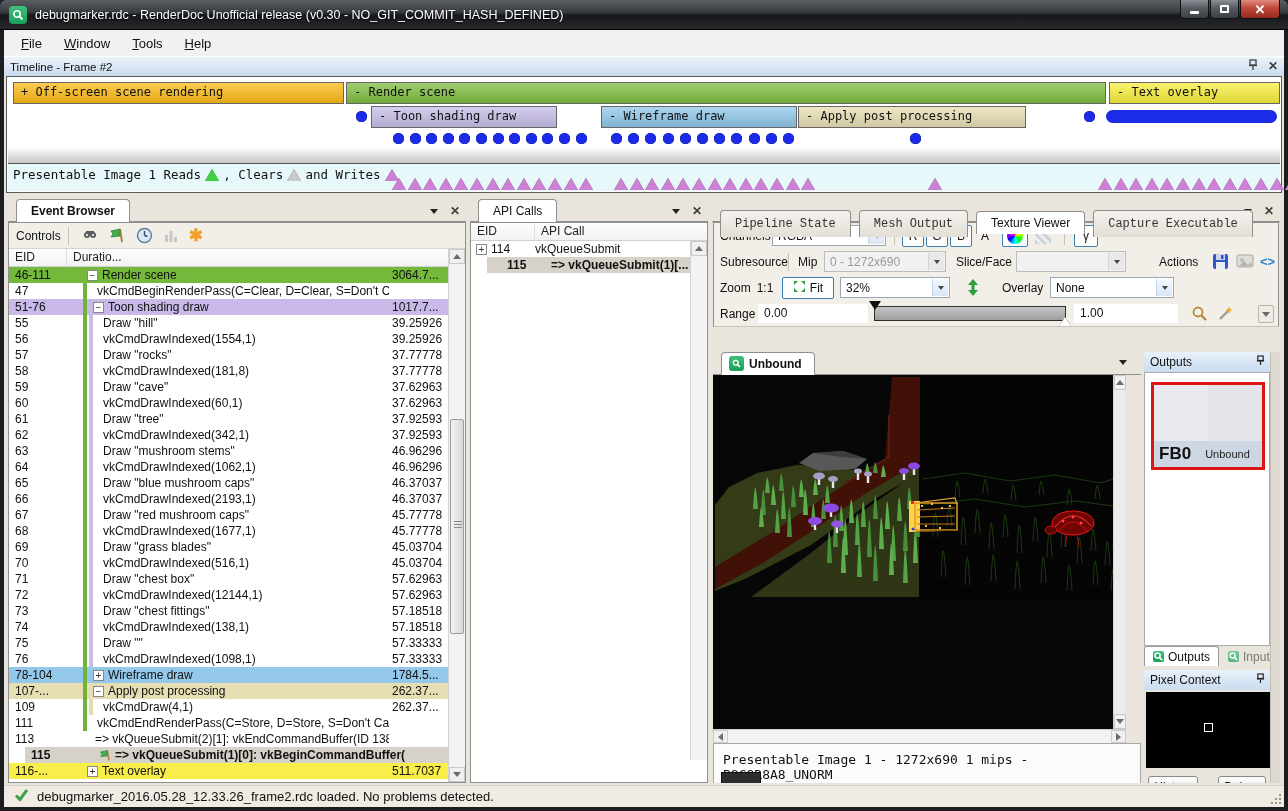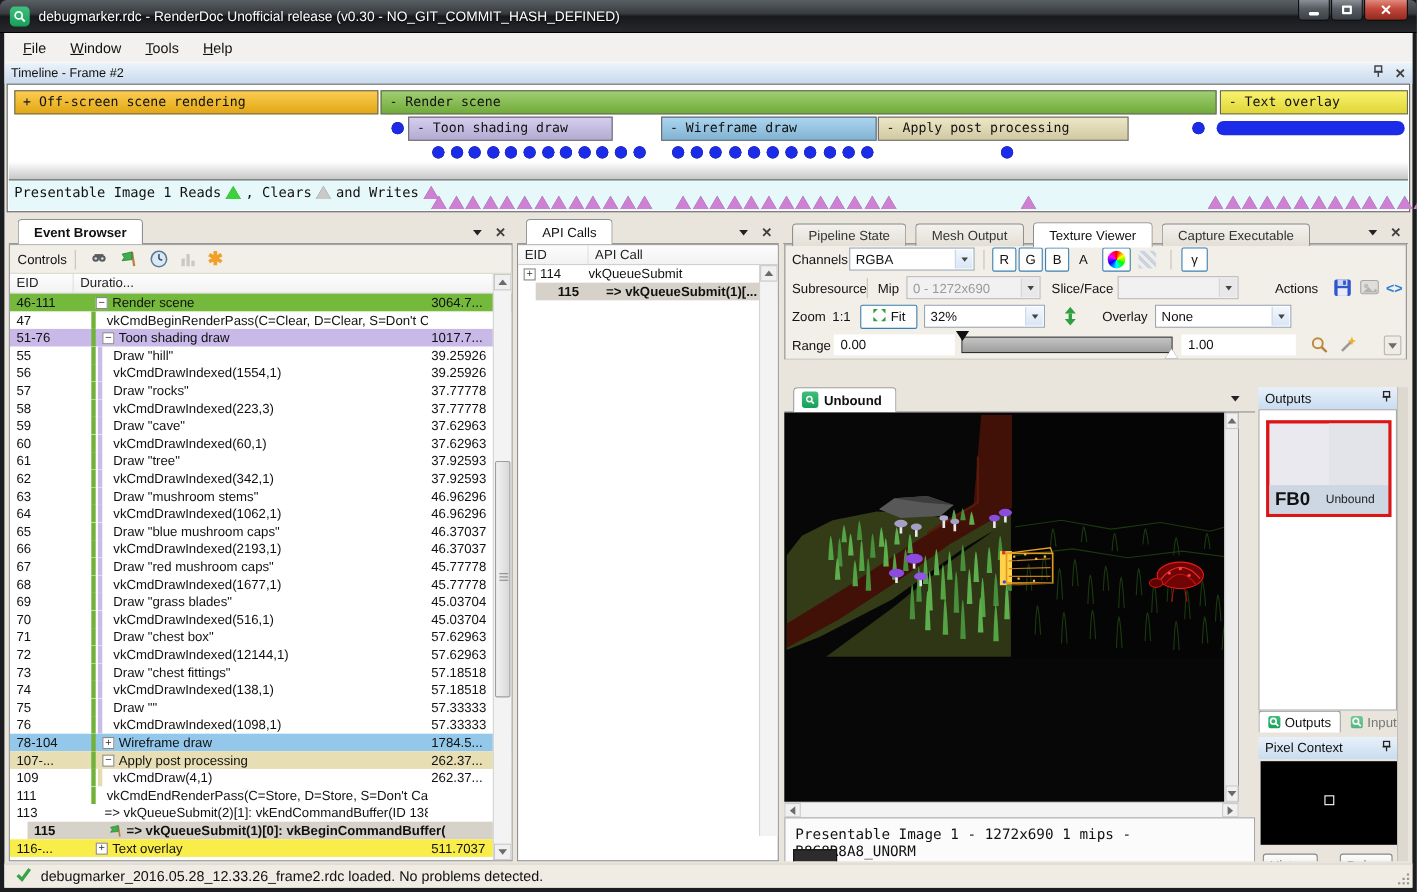--- a/index.html
+++ b/index.html
@@ -45,21 +45,21 @@
     filter:drop-shadow(0 0 .6px #555); }
   .legend-line .tri { margin:0 4px 1px 4px; }
   .tri-row .tri { position:absolute; bottom:1px; }
 
   
   .panel { position:absolute; }
   .tabbar { position:relative; height:24px; }
   .tabbar .edge { position:absolute; left:0; right:0; bottom:0; height:1px; background:#8f8f8f; }
   .tab { position:relative; display:inline-flex; align-items:center; height:23px; margin-top:1px; padding:0 14px;
     border:1px solid #8f8f8f; border-bottom:none; border-radius:4px 4px 0 0; background:#fff; font-size:12px; margin-left:8px; z-index:2; }
-  .tab.inactive { background:linear-gradient(#f4f2ee,#e3dfd6); height:21px; margin-top:5px; color:#333; z-index:1; }
+  .tab.inactive { background:linear-gradient(#f4f2ee,#e3dfd6); height:27px; margin-top:12px; color:#333; z-index:1;font-family:Liberation Mono, monospace; }
   .tab.bold { font-weight:bold; }
   .tab-icons { position:absolute; right:6px; top:6px; display:flex; gap:12px; align-items:center; }
   .dd-arrow { width:0; height:0; border-left:4px solid transparent; border-right:4px solid transparent; border-top:5px solid #222; }
   .panel-content { position:absolute; left:0; right:0; top:24px; bottom:0; border:1px solid #8f8f8f; background:#fff; overflow:hidden; }
 
   
   .eb-toolbar { height:26px; background:#f2efe8; border-bottom:1px solid #d9d5cc; display:flex; align-items:center; font-size:12px; padding-left:7px; }
   .eb-toolbar .sep { width:1px; height:18px; background:#c6c2b8; margin:0 7px; }
   .tool-ico { margin:0 5px; display:flex; }
   .grid-header { height:18px; display:flex; background:linear-gradient(#fdfdfd,#f2f2f2); border-bottom:1px solid #d0d0d0; font-size:12px; color:#222; }
@@ -398,21 +398,21 @@
           <span class="c-dur">37.77778</span>
         </div>
         <div class="erow">
           <span class="c-eid">58</span>
           <span class="c-name">
             <span style="flex: 0 0 auto; width: 16px;"></span>
             <span class="guide g-g"></span>
             <span style="flex: 0 0 auto; width: 2px;"></span>
             <span class="guide g-p"></span>
             <span style="flex: 0 0 auto; width: 10px;"></span>
-            <span>vkCmdDrawIndexed(223,3)</span>
+            <span>vkCmdDrawIndexed(181,8)</span>
           </span>
           <span class="c-dur">37.77778</span>
         </div>
         <div class="erow">
           <span class="c-eid">59</span>
           <span class="c-name">
             <span style="flex: 0 0 auto; width: 16px;"></span>
             <span class="guide g-g"></span>
             <span style="flex: 0 0 auto; width: 2px;"></span>
             <span class="guide g-p"></span>

